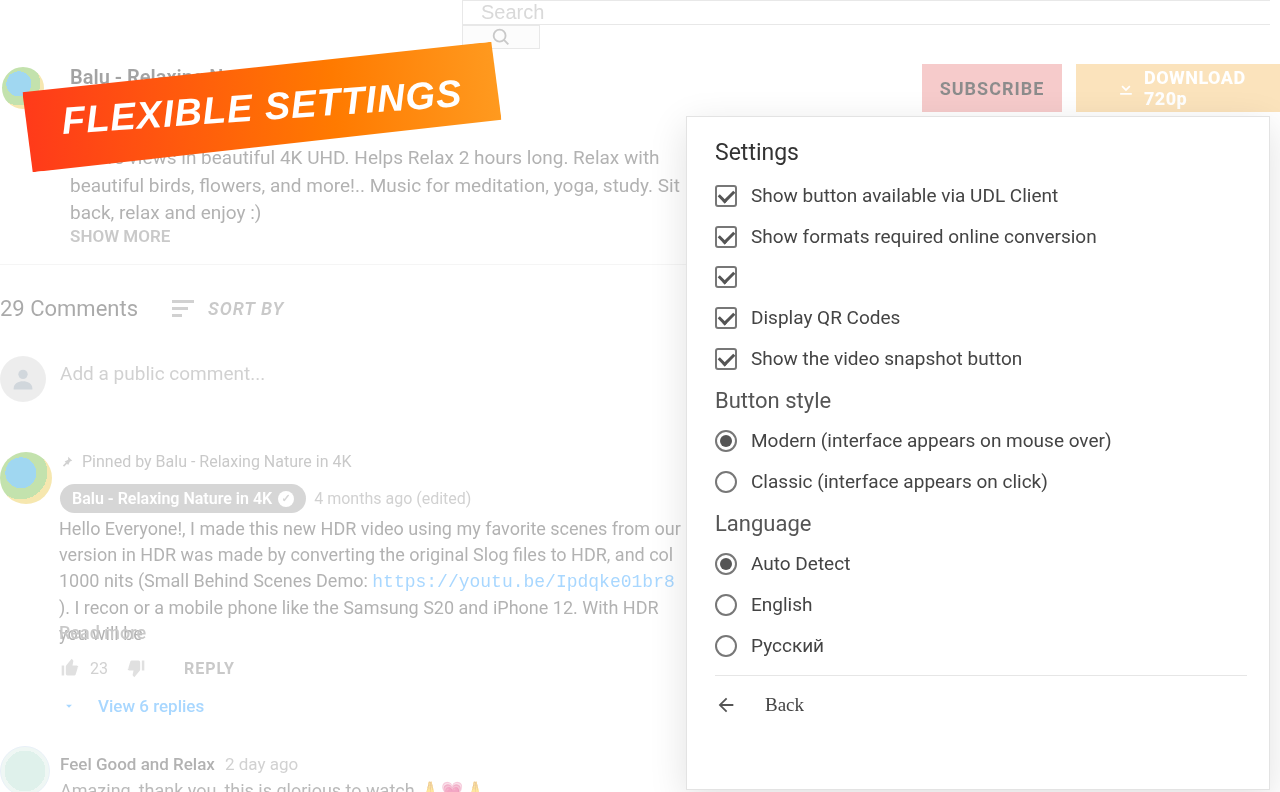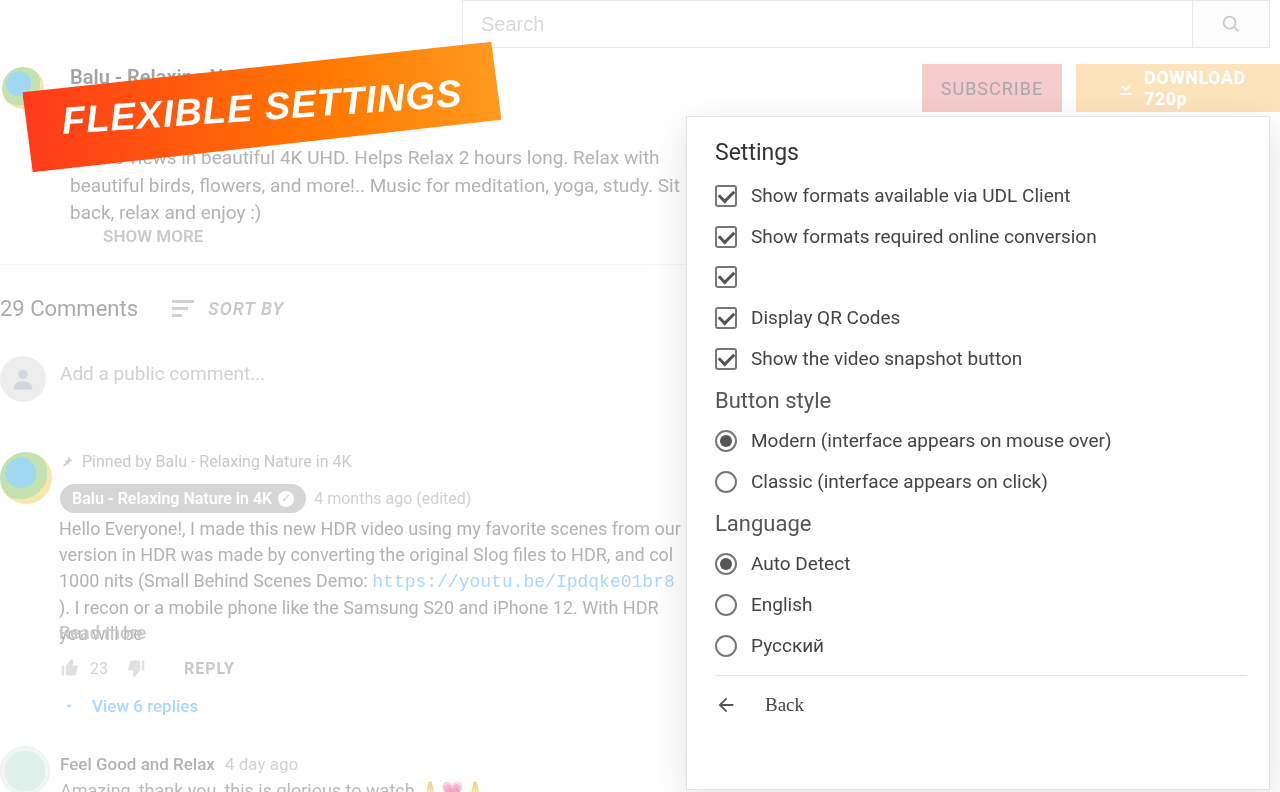--- a/index.html
+++ b/index.html
@@ -5,21 +5,21 @@
   * { box-sizing: border-box; margin: 0; padding: 0; }
   body {
     width: 1280px; height: 792px;
     font-family: -apple-system, BlinkMacSystemFont, "Segoe UI", Roboto, Arial, sans-serif;
     background: #fff; position: relative; overflow: hidden;
     color: #0f0f0f;
   }
   
   .search-wrap {
     position: absolute; top: 0; left: 462px; width: 808px; height: 48px;
-    display: flex; align-items: stretch;
+    display: flex; align-items: stretch; flex-direction: column;
   }
   .search-input {
     flex: 1; border: 1px solid #ccc; border-right: none;
     padding: 0 18px; font-size: 20px; color: #888;
     outline: none;
   }
   .search-input::placeholder { color: #aaa; }
   .search-btn {
     width: 78px; border: 1px solid #ccc; background: #f8f8f8;
     display: flex; align-items: center; justify-content: center;
@@ -37,44 +37,43 @@
     position: absolute; top: 65px; left: 70px;
     font-size: 20px; font-weight: 600; color: #333;
   }
   .subscribers {
     position: absolute; top: 92px; left: 70px;
     font-size: 16px; color: #888;
   }
   .subscribe-btn {
     position: absolute; top: 64px; left: 922px;
     width: 140px; height: 48px;
-    background: #ea8c8c; color: #404040;
-    display: flex; align-items: center; justify-content: center;
-    font-size: 18px; font-weight: 400; letter-spacing: 1px;
+    background: #ea8c8c; color: #000000;
+    display: flex; align-items: center; justify-content: center;
+    font-size: 18px; font-weight: 700; letter-spacing: 1px;
     cursor: pointer;
   }
   .download-btn {
     position: absolute; top: 64px; left: 1076px;
     width: 204px; height: 48px;
     background: #f5c26b; color: #fff;
     display: flex; align-items: center; justify-content: center;
     font-size: 18px; font-weight: 800; letter-spacing: 0.5px;
     gap: 8px; cursor: pointer; padding-left: 40px;
   }
 
   
   .description {
     position: absolute; top: 144px; left: 70px; width: 620px;
     font-size: 19px; color: #555; line-height: 1.45;
   }
   .show-more {
     position: absolute; top: 226px; left: 70px;
     font-size: 17px; font-weight: 600; color: #888;
     cursor: pointer;
-    margin-left: 33px;
   }
   .divider {
     position: absolute; top: 264px; left: 0; width: 686px; height: 1px;
     background: #e8e8e8;
   }
 
   
   .comments-count {
     position: absolute; top: 296px; left: 0;
     font-size: 22px; color: #444;
@@ -136,21 +135,21 @@
   }
   .c-actions {
     position: absolute; top: 658px; left: 60px;
     display: flex; align-items: center; gap: 18px;
     color: #888;
   }
   .c-actions .count { font-size: 16px; color:#999; margin-left:-8px; }
   .c-actions .reply { font-size: 16px; font-weight: 700; letter-spacing: 1px; cursor: pointer; margin-left: 20px;}
   .view-replies {
     position: absolute; top: 696px; left: 62px;
-    display: flex; align-items: center; gap: 16px;
+    display: flex; align-items: center; gap: 22px;
     color: #3ea6ff; cursor: pointer; font-size: 17px; font-weight: 500;
   }
 
   
   .c2-avatar {
     position: absolute; top: 746px; left: 0;
     width: 50px; height: 50px; border-radius: 50%;
     background: radial-gradient(circle at 50% 50%, #b8e0d2 0 60%, #dceee6 60% 100%);
     border: 1px solid #cde;
   }
@@ -317,37 +316,37 @@
 <div class="view-replies">
   <svg width="14" height="14" viewBox="0 0 24 24" fill="#3ea6ff">
     <path d="M7 10l5 5 5-5z"></path>
   </svg>
   <span>View 6 replies</span>
 </div>
 
 <div class="c2-avatar"></div>
 <div class="c2-header">
   <span class="name">Feel Good and Relax</span>
-  <span class="time">4 day ago</span>
+  <span class="time">2 day ago</span>
 </div>
 <div class="c2-body">Amazing, thank you, this is glorious to watch 🙏💗🙏</div>
 
 <div class="fade-overlay"></div>
 
 <div class="banner">
   <span>FLEXIBLE SETTINGS</span>
 </div>
 
 <div class="settings-panel">
   <h2>Settings</h2>
 
   <div id="checks-container">
       <div class="chk-row">
         <span class="chk-box checked"></span>
-        <span>Show formats available via UDL Client</span>
+        <span>Show button available via UDL Client</span>
       </div>
       <div class="chk-row">
         <span class="chk-box checked"></span>
         <span>Show formats required online conversion</span>
       </div>
       <div class="chk-row">
         <span class="chk-box checked"></span>
       </div>
       <div class="chk-row">
         <span class="chk-box checked"></span>

